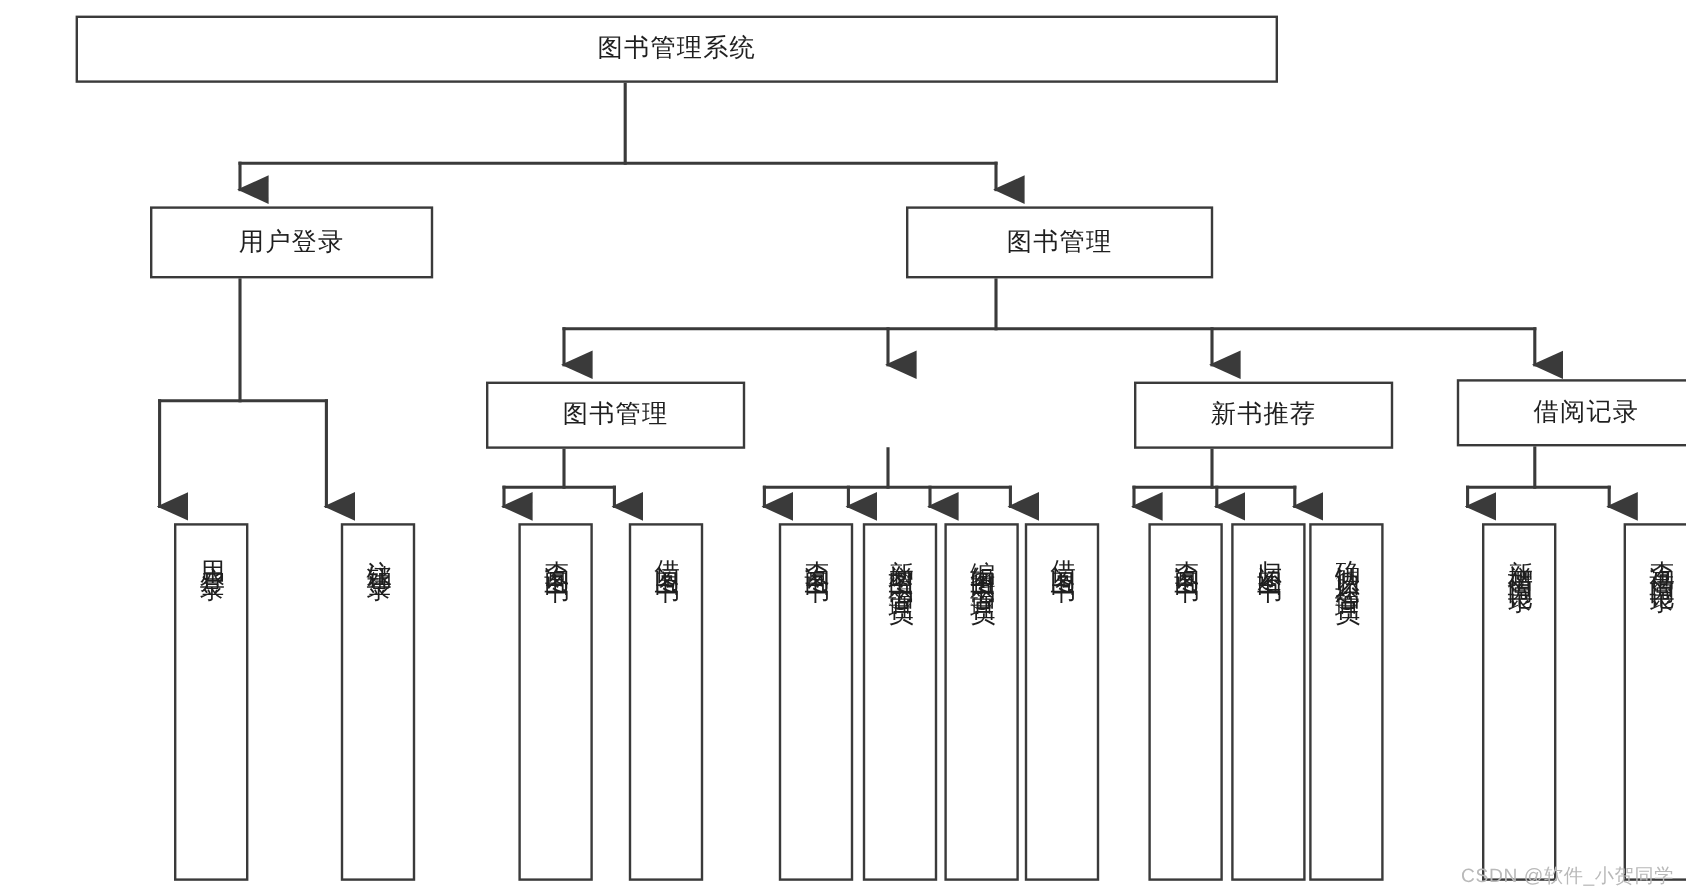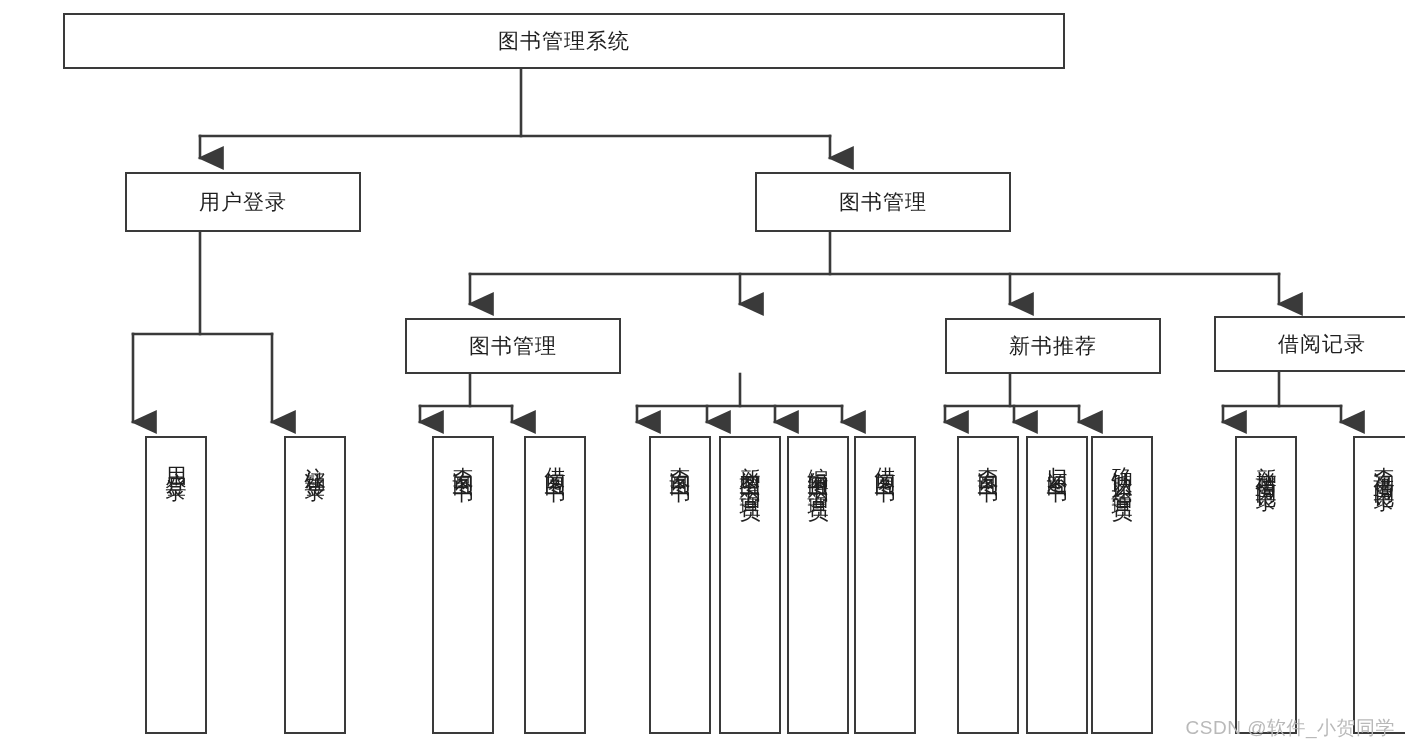--- a/index.html
+++ b/index.html
@@ -51,21 +51,21 @@
     text-orientation:upright;
     font-size:21px;
     line-height:1.05;
     letter-spacing:5px;
     white-space:normal;
   }
   .watermark{
     position:absolute;
     right:10px;
     bottom:6px;
-    font-size:19px;
+    font-size:16px;
     color:#b9b9b9;
     letter-spacing:0.5px;
     white-space:nowrap;
     user-select:none;
   }
 </style>
 </head>
 <body>
 
 <div id="canvas">

